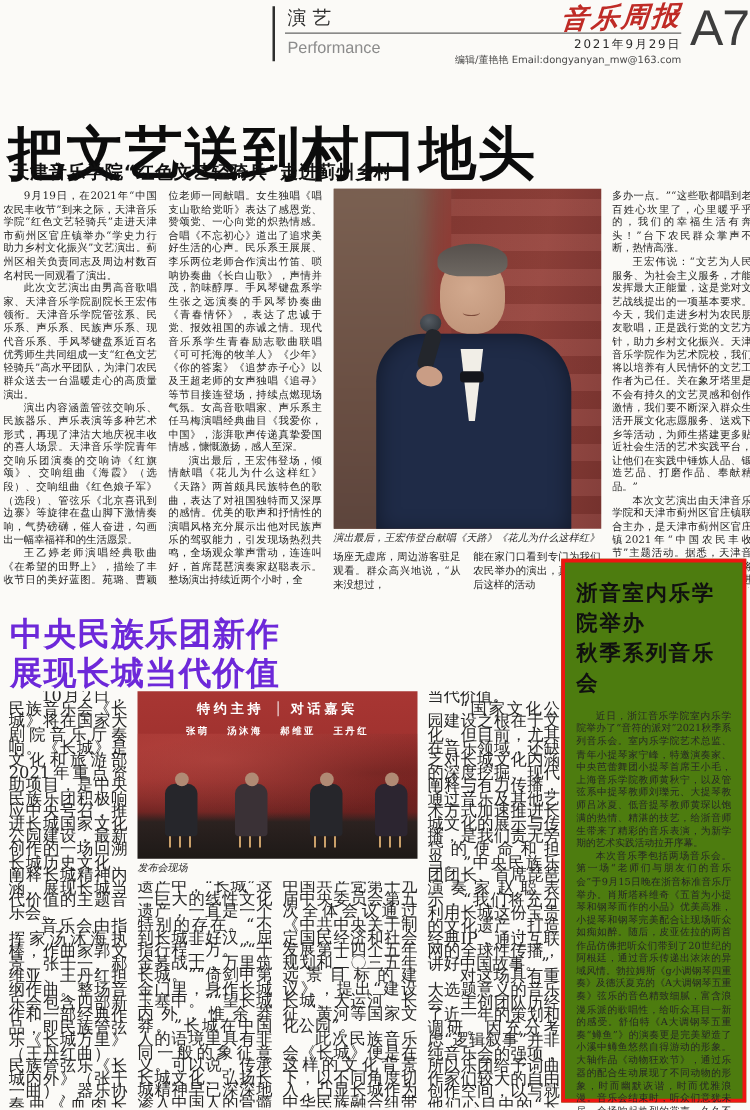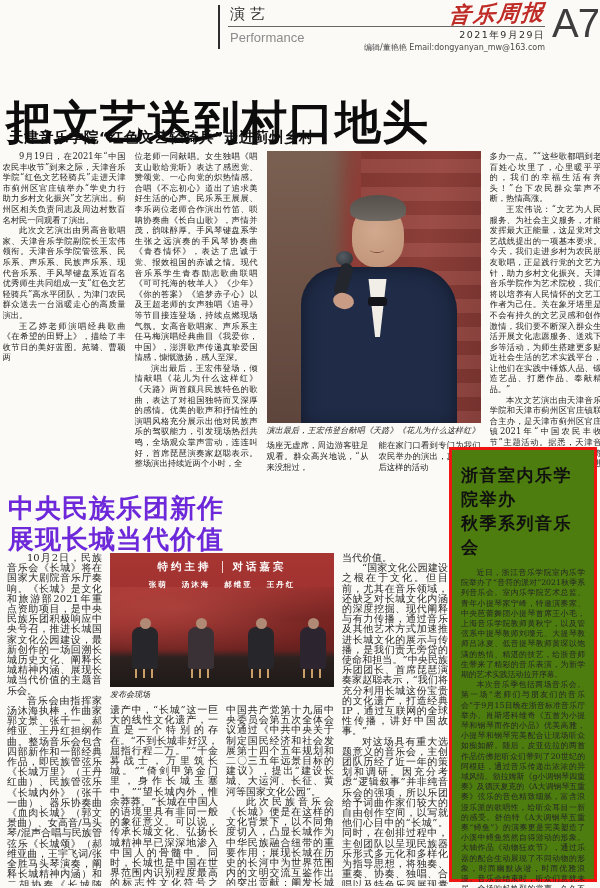--- a/index.html
+++ b/index.html
@@ -39,21 +39,21 @@
   .p1-mic{position:absolute;left:70px;top:112px;width:13px;height:34px;background:#23262c;border-radius:6px;transform:rotate(16deg);}
   .p1-michead{position:absolute;left:69px;top:100px;width:17px;height:15px;background:radial-gradient(circle at 40% 35%,#555c63,#2b2f34);border-radius:50%;}
   .p1-hand{position:absolute;left:66px;top:142px;width:21px;height:16px;background:#c99d85;border-radius:50%;transform:rotate(12deg);}
   .caption{font-size:8px;font-style:italic;color:#242424;margin-top:2px;letter-spacing:.2px;}
   .mini-row{display:flex;gap:10px;margin-top:4px;}
   .mini{width:102px;font-size:8.3px;line-height:10.8px;text-align:justify;color:#232323;}
 
   
   .second-head{position:absolute;left:8px;top:471px;font-family:"DejaVu Serif",serif;font-weight:900;font-size:26px;line-height:31px;letter-spacing:1px;color:#6d28d9;}
   .second-body{position:absolute;left:7px;top:553px;width:441px;height:333px;display:flex;gap:8px;}
-  .news2{font-size:10px;line-height:10.2px;text-align:justify;color:#262626;overflow:hidden;}
+  .news2{font-size:13px;line-height:10.2px;text-align:justify;color:#262626;overflow:hidden;}
   .news2 p{margin:0;text-indent:2em;}
   .col2a{width:95px;flex:none;height:100%;}
   .col2d{width:106px;flex:none;height:100%;}
   .center-stack{width:224px;flex:none;}
   .photo2{position:relative;width:224px;height:134px;overflow:hidden;background:linear-gradient(180deg,#a83633 0%,#9b2f2c 52%,#6d2321 72%,#2c2220 78%,#1d1917 100%);}
   .p2-wallshape{position:absolute;left:-20px;top:34px;width:280px;height:70px;background:radial-gradient(ellipse at 30% 30%,rgba(196,82,75,.55),rgba(110,30,28,.0) 70%),radial-gradient(ellipse at 75% 45%,rgba(64,16,15,.55),rgba(110,30,28,0) 72%);}
   .p2-header{position:absolute;top:7px;left:0;width:100%;display:flex;justify-content:center;gap:10px;align-items:center;color:#fff;font-family:"DejaVu Sans",sans-serif;font-weight:bold;font-size:10.5px;letter-spacing:3px;}
   .p2-divider{width:1px;height:12px;background:rgba(255,255,255,.8);}
   .p2-names{position:absolute;top:27px;left:0;width:100%;display:flex;justify-content:center;gap:14px;color:#fff;font-family:"DejaVu Sans",sans-serif;font-weight:bold;font-size:7.5px;letter-spacing:2px;}
   .p2-name{text-align:center;}
@@ -91,20 +91,21 @@
   </header>
 
   <section>
     <h1 class="lead-headline">把文艺送到村口地头</h1>
     <div class="lead-subhead">天津音乐学院“红色文艺轻骑兵”走进蓟州乡村</div>
 
     <div class="lead-body">
       <div class="news colA">
           <p>9月19日，在2021年“中国农民丰收节”到来之际，天津音乐学院“红色文艺轻骑兵”走进天津市蓟州区官庄镇举办“学史力行 助力乡村文化振兴”文艺演出。蓟州区相关负责同志及周边村数百名村民一同观看了演出。</p>
           <p>此次文艺演出由男高音歌唱家、天津音乐学院副院长王宏伟领衔。天津音乐学院管弦系、民乐系、声乐系、民族声乐系、现代音乐系、手风琴键盘系近百名优秀师生共同组成一支“红色文艺轻骑兵”高水平团队，为津门农民群众送去一台温暖走心的高质量演出。</p>
+          <p>演出内容涵盖管弦交响乐、民族器乐、声乐表演等多种艺术形式，再现了津沽大地庆祝丰收的喜人场景。天津音乐学院青年交响乐团演奏的交响诗《红旗颂》、交响组曲《海霞》（选段）、交响组曲《红色娘子军》（选段）、管弦乐《北京喜讯到边寨》等旋律在盘山脚下激情奏响，气势磅礴，催人奋进，勾画出一幅幸福祥和的生活愿景。</p>
           <p>王乙婷老师演唱经典歌曲《在希望的田野上》，描绘了丰收节日的美好蓝图。苑璐、曹颖两</p>
         </div>
       <div class="news colB cont">
           <p>位老师一同献唱。女生独唱《唱支山歌给党听》表达了感恩党、赞颂党、一心向党的炽热情感。合唱《不忘初心》道出了追求美好生活的心声。民乐系王展展、李乐两位老师合作演出竹笛、唢呐协奏曲《长白山歌》，声情并茂，韵味醇厚。手风琴键盘系学生张之远演奏的手风琴协奏曲《青春情怀》，表达了忠诚于党、报效祖国的赤诚之情。现代音乐系学生青春励志歌曲联唱《可可托海的牧羊人》《少年》《你的答案》《追梦赤子心》以及王超老师的女声独唱《追寻》等节目接连登场，持续点燃现场气氛。女高音歌唱家、声乐系主任马梅演唱经典曲目《我爱你，中国》，澎湃歌声传递真挚爱国情感，慷慨激扬，感人至深。</p>
           <p>演出最后，王宏伟登场，倾情献唱《花儿为什么这样红》《天路》两首颇具民族特色的歌曲，表达了对祖国独特而又深厚的感情。优美的歌声和抒情性的演唱风格充分展示出他对民族声乐的驾驭能力，引发现场热烈共鸣，全场观众掌声雷动，连连叫好，首席琵琶演奏家赵聪表示。整场演出持续近两个小时，全</p>
         </div>
 
       <div class="mid">
         <div class="photo1">
           <div class="p1-rock"></div>

